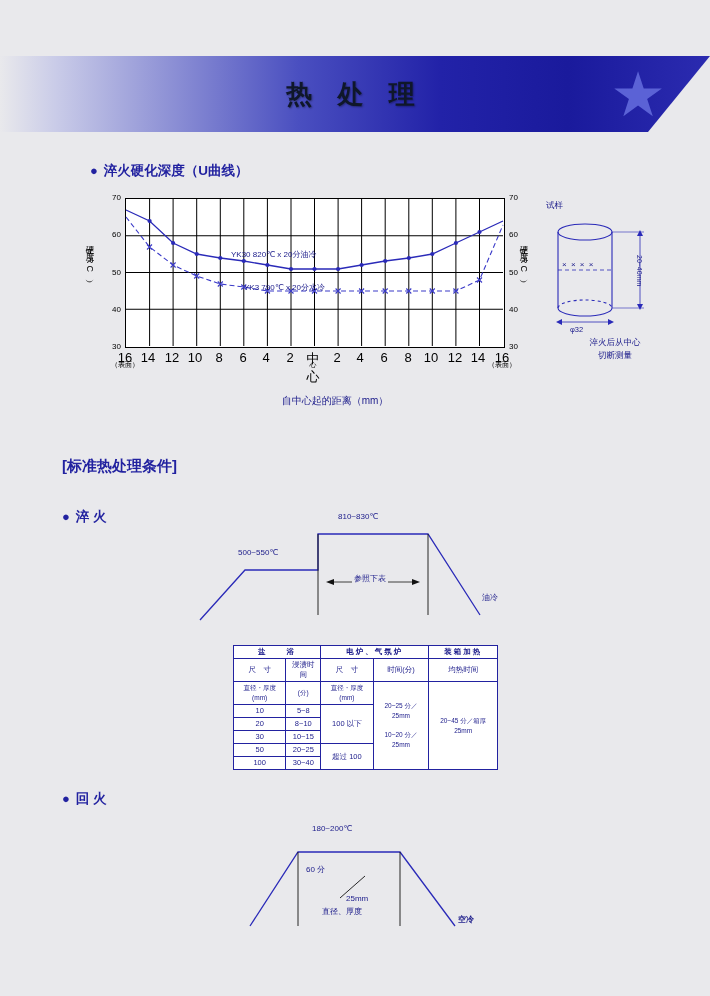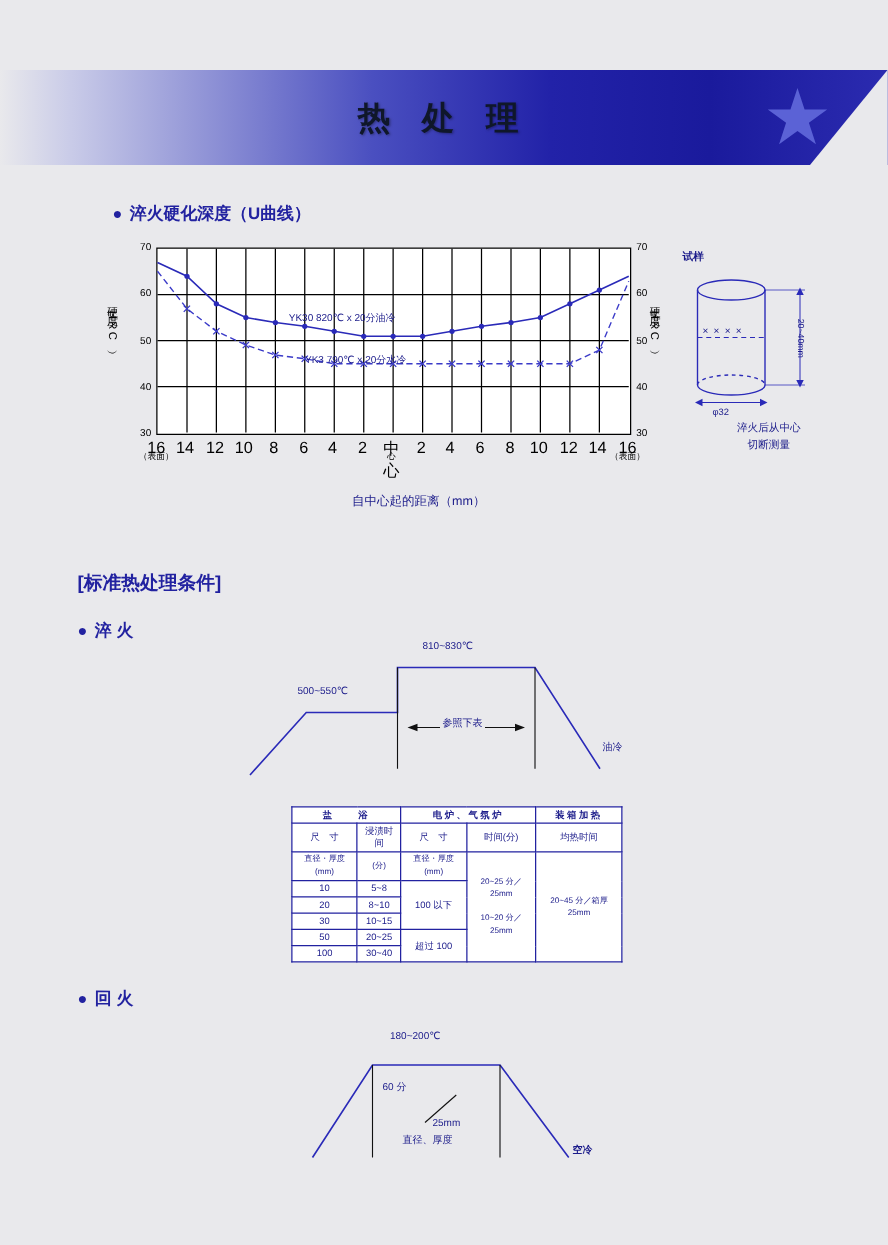--- a/index.html
+++ b/index.html
@@ -61,21 +61,21 @@
     writing-mode:vertical-rl;letter-spacing:2px;
   }
   .chart-xlabel{
     position:absolute;left:0;top:196px;width:500px;text-align:center;
     font-size:10px;color:#1b1b8a;
   }
   .curve-label{position:absolute;font-size:8px;color:#1b1b8a;white-space:nowrap;}
 
   
   .spec{position:absolute;left:540px;top:200px;width:150px;height:170px;}
-  .spec-title{position:absolute;left:6px;top:0;font-size:8.5px;color:#1b1b8a;font-weight:bold;}
+  .spec-title{position:absolute;left:6px;top:0;font-size:8.5px;color:#1b1b8a;}
   .spec-cap{position:absolute;left:0;top:136px;width:150px;font-size:8.5px;color:#1b1b8a;line-height:13px;text-align:center;}
 
   
   .proc{position:absolute;}
   .proc-label{position:absolute;font-size:8px;color:#1b1b8a;white-space:nowrap;}
 
   
   .tbl{
     position:absolute;left:233px;top:645px;width:265px;
     border:1.4px solid #2222a0;background:#fff;border-collapse:collapse;
@@ -237,21 +237,21 @@
     <div style="position:absolute;left:30px;top:125px;font-size:7.5px;color:#1b1b8a;">φ32</div>
     <div style="position:absolute;left:22px;top:60px;font-size:8px;color:#1b1b8a;letter-spacing:1px;">× × × ×</div>
     <div class="spec-cap">
       <span>淬火后从中心</span><br>
       <span>切断测量</span>
     </div>
   </div>
 
   <div class="box-head" style="left:62px;top:457px;">[标准热处理条件]</div>
 
-  <div class="bullet-head" style="left:62px;top:496px;">
+  <div class="bullet-head" style="left:62px;top:508px;">
     <span class="dot">●</span><span>淬  火</span>
   </div>
 
   <div class="proc" style="left:190px;top:520px;width:330px;height:110px;">
     <svg width="330" height="110" viewBox="0 0 330 110">
 
       <polyline fill="none" stroke="#2a2ab8" stroke-width="1.3" points="10,100 55,50 128,50 128,14 238,14 290,95"></polyline>
 
       <line x1="128" y1="14" x2="128" y2="95" stroke="#111" stroke-width="0.9"></line>
       <line x1="238" y1="14" x2="238" y2="95" stroke="#111" stroke-width="0.9"></line>

